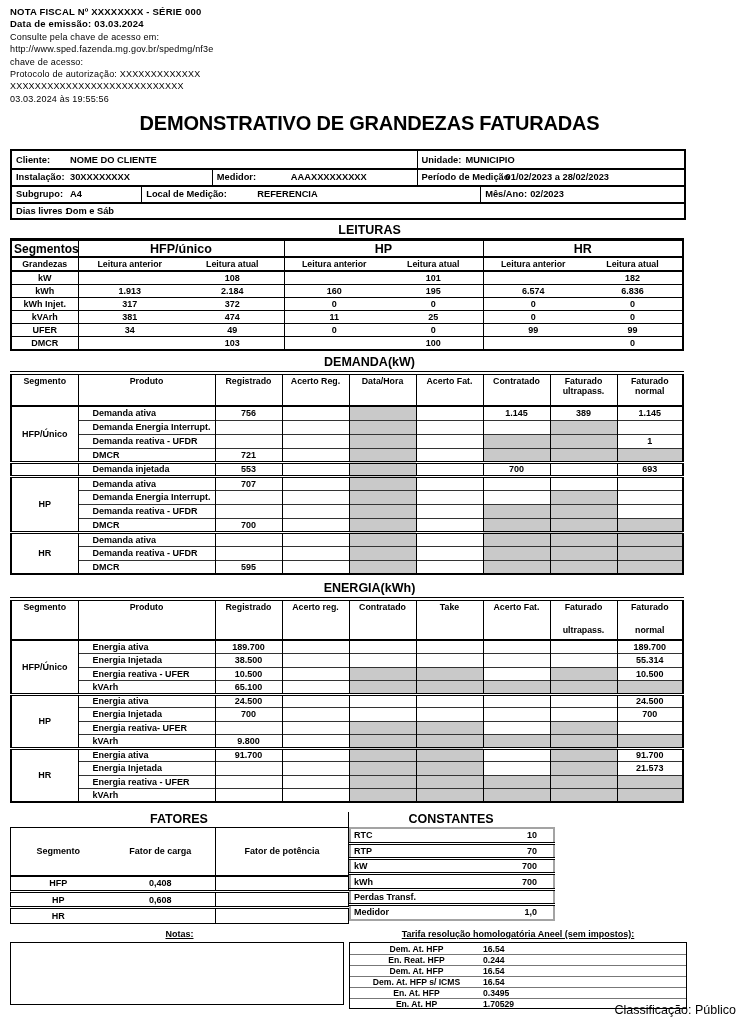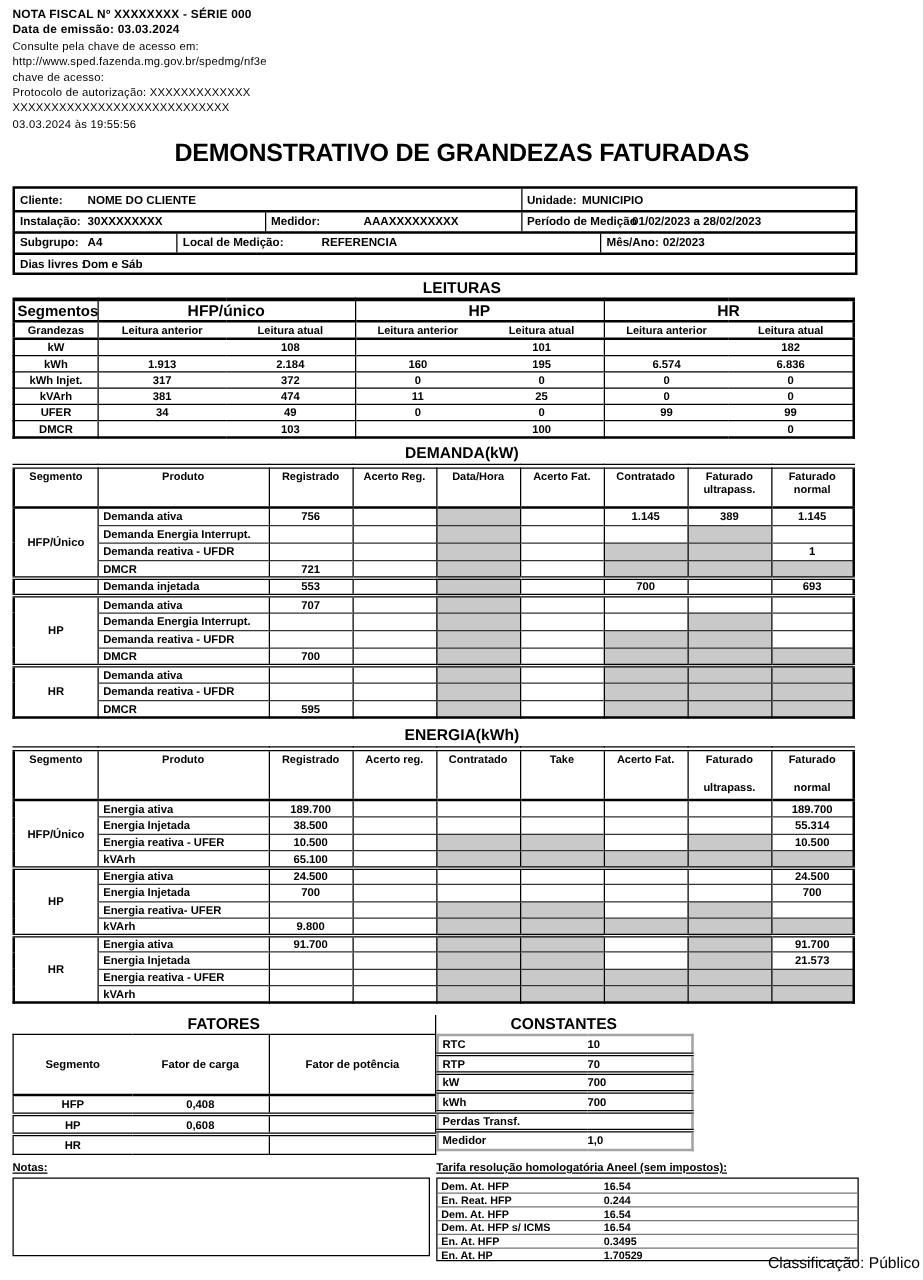--- a/index.html
+++ b/index.html
@@ -44,43 +44,43 @@
   .grid thead th:first-child { border-left: none; }
   #demanda thead th { height: 33px; }
   #energia thead th { height: 41px; }
   #energia thead .t2 { margin-top: 13px; }
   .grid tbody td { font-size: 9px; font-weight: bold; text-align: center; border-left: 1px solid #000; border-top: 1.2px solid #333; }
   #demanda tbody td { height: 14px; }
   #energia tbody td { height: 13.5px; }
   .grid tbody tr:first-child td { border-top: none; }
   .grid tbody tr.gstart td { border-top: 3px double #000; }
   .grid td.seg { border-left: none; }
-  .grid td.produto { text-align: left; padding-left: 4px; white-space: nowrap; }
+  .grid td.produto { text-align: left; padding-left: 14px; white-space: nowrap; }
   .grid td.gray { background: #c9c9c9; }
 
   
   .fc-wrap { display: flex; margin: 9px 0 0 10px; align-items: flex-start; }
   .fc-left { width: 339px; }
   .fc-right { width: 337px; }
   .fc-title { font-weight: bold; font-size: 12.5px; text-align: center; height: 15px; }
   .fc-left .fc-title { border-right: 1.2px solid #000; }
   .fc-right .fc-title { width: 204px; }
   #fatores { width: 338px; border: 1.5px solid #000; }
   #fatores th { font-size: 9px; font-weight: bold; height: 48px; vertical-align: middle; text-align: center; border-bottom: 2px solid #000; }
   #fatores th.vline, #fatores td.vline { border-left: 1.2px solid #000; }
   #fatores td { font-size: 9px; font-weight: bold; height: 16px; text-align: center; border-top: 3px double #000; }
   #fatores tbody tr:first-child td { border-top: none; }
   #constantes { width: 204px; border: 2px solid #a3a3a3; }
   #constantes td { font-size: 9px; font-weight: bold; height: 15.3px; border-top: 3px double #000; }
   #constantes tr:first-child td { border-top: none; }
   #constantes td.cl { text-align: left; padding-left: 3px; }
-  #constantes td.cv { text-align: left; padding-right: 16px; }
+  #constantes td.cv { text-align: right; padding-right: 16px; }
 
   
-  .nt-wrap { display: flex; margin: 5px 12px 0 10px; align-items: flex-start; }
+  .nt-wrap { display: flex; margin: 5px 12px 0 10px; align-items: flex-start; text-align: center; }
   .nt-left { width: 339px; }
   .nt-right { width: 338px; }
   .nt-label { font-size: 9px; font-weight: bold; text-decoration: underline; height: 12px; white-space: nowrap; }
   .notas-box { width: 334px; height: 63px; border: 1.5px solid #000; margin-top: 1px; }
   .tarifa-box { width: 338px; height: 67px; border: 1.5px solid #000; margin-top: 1px; }
   .trow { display: flex; height: 11px; border-top: 1px solid #777; align-items: center; }
   .trow:first-child { border-top: none; }
   .trow span { font-size: 8.6px; font-weight: bold; padding-left: 3px; white-space: nowrap; }
   .trow .tl { width: 130px; }
 

